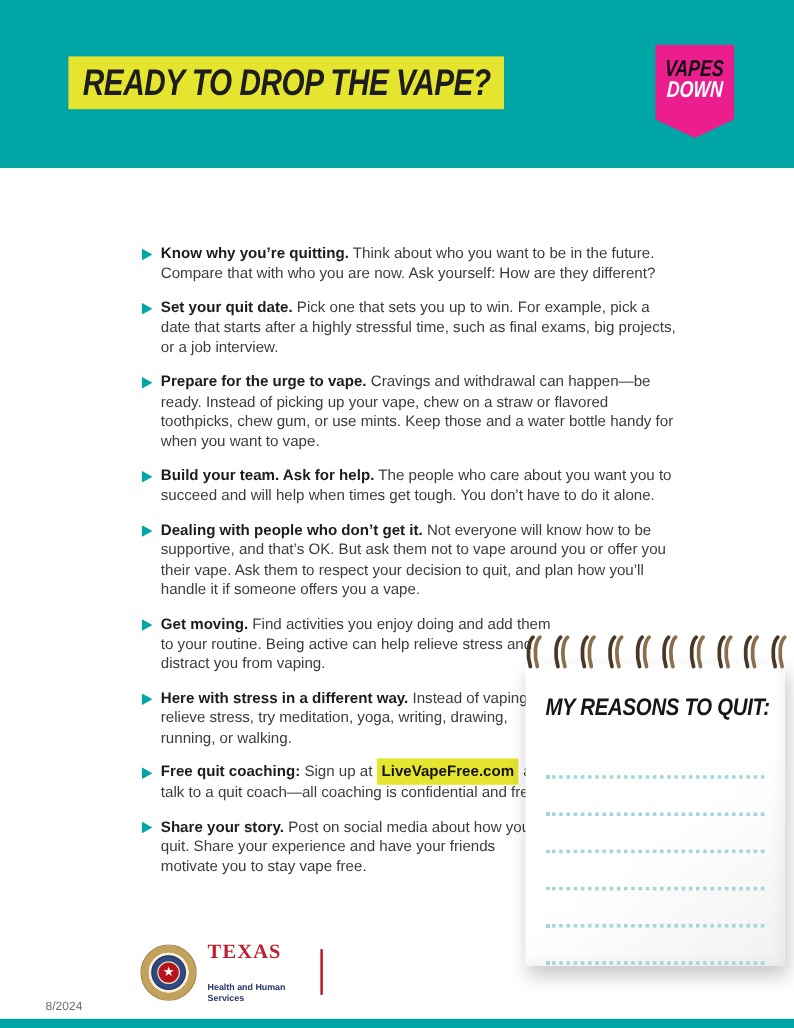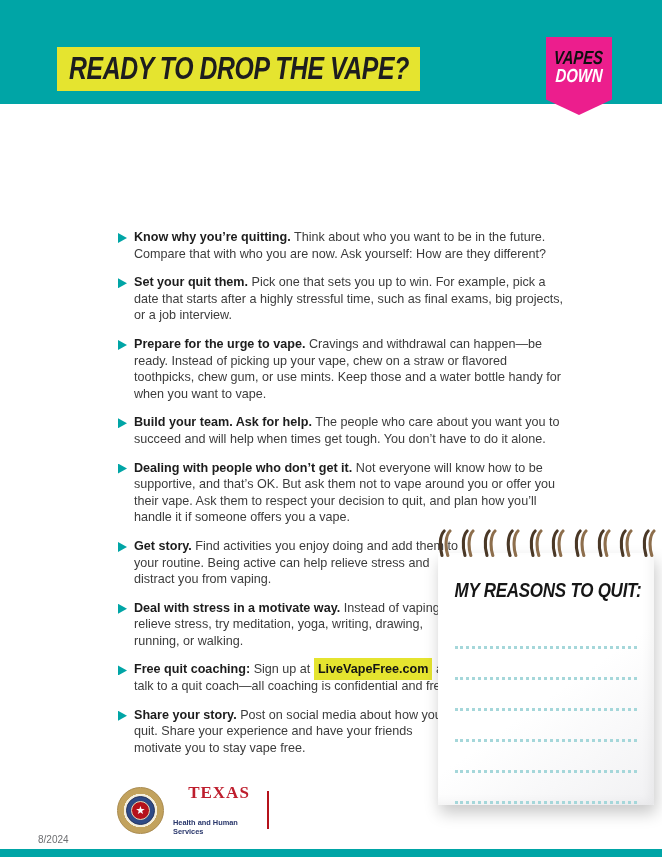--- a/index.html
+++ b/index.html
@@ -9,21 +9,21 @@
     width: 662px; height: 857px;
     background: #ffffff;
     overflow: hidden;
     font-family: "Liberation Sans", sans-serif;
     margin: 0 auto;
   }
 
   
   .header {
     position: absolute; top: 0; left: 0;
-    width: 662px; height: 104px;
+    width: 662px; height: 140px;
     background: #00A5A6;
   }
   .title-box {
     position: absolute; left: 57px; top: 47px;
     width: 363px; height: 44px;
     background: #E5E42F;
     display: flex; align-items: center;
   }
   .title-box h1 {
     font-size: 31px; font-weight: 700; font-style: italic;
@@ -50,21 +50,21 @@
   
   .intro {
     position: absolute; left: 118px; top: 166px;
     font-style: italic; color: #3a3a3a;
     font-size: 16.5px; line-height: 20px; letter-spacing: 0.1px;
   }
   .intro div { white-space: nowrap; }
 
   
   .steps {
-    position: absolute; left: 118px; top: 229px;
+    position: absolute; left: 118px; top: 203px;
     width: 450px; list-style: none;
   }
   .step {
     position: relative;
     padding-left: 16px;
     margin-bottom: 12px;
     font-size: 12.6px; line-height: 16.6px; color: #3c3c3c;
     width: 450px;
   }
   .step.narrow { width: 342px; }
@@ -126,21 +126,21 @@
   .seal .core {
     width: 19px; height: 19px; border-radius: 50%;
     background: #b5121b; border: 1.5px solid #e8dbb5;
     display: flex; align-items: center; justify-content: center;
     color: #ffffff; font-size: 11px; line-height: 11px;
   }
   .hhs-words { margin-left: 9px; width: 92px; }
   .hhs-words .texas {
     font-family: "Liberation Serif", serif;
     font-weight: 700; font-size: 17px; letter-spacing: 1px;
-    color: #BE1E2D; line-height: 17px; text-align: center;
+    color: #BE1E2D; line-height: 17px;
   }
   .hhs-words .sub {
     font-weight: 700; font-size: 7.4px; line-height: 8.6px;
     color: #28366B; width: 66px; margin-top: 18px;
   }
   .divider {
     width: 2px; height: 38px; background: #b5121b;
     margin: 0 10px 0 2px; flex: 0 0 auto;
   }
   .dshs {
@@ -182,46 +182,46 @@
 
 
   <ul class="steps">
     <li class="step">
       <span class="tri"></span>
       <strong>Know why you’re quitting.</strong>
       <span>Think about who you want to be in the future. Compare that with who you are now. Ask yourself: How are they different?</span>
     </li>
     <li class="step">
       <span class="tri"></span>
-      <strong>Set your quit them.</strong>
+      <strong>Set your quit date.</strong>
       <span>Pick one that sets you up to win. For example, pick a date that starts after a highly stressful time, such as final exams, big projects, or a job interview.</span>
     </li>
     <li class="step">
       <span class="tri"></span>
       <strong>Prepare for the urge to vape.</strong>
       <span>Cravings and withdrawal can happen—be ready. Instead of picking up your vape, chew on a straw or flavored toothpicks, chew gum, or use mints. Keep those and a water bottle handy for when you want to vape.</span>
     </li>
     <li class="step">
       <span class="tri"></span>
       <strong>Build your team. Ask for help.</strong>
       <span>The people who care about you want you to succeed and will help when times get tough. You don’t have to do it alone.</span>
     </li>
     <li class="step">
       <span class="tri"></span>
       <strong>Dealing with people who don’t get it.</strong>
       <span>Not everyone will know how to be supportive, and that’s OK. But ask them not to vape around you or offer you their vape. Ask them to respect your decision to quit, and plan how you’ll handle it if someone offers you a vape.</span>
     </li>
     <li class="step narrow">
       <span class="tri"></span>
-      <strong>Get story.</strong>
+      <strong>Get moving.</strong>
       <span>Find activities you enjoy doing and add them to your routine. Being active can help relieve stress and distract you from vaping.</span>
     </li>
     <li class="step narrow">
       <span class="tri"></span>
-      <strong>Deal with stress in a motivate way.</strong>
+      <strong>Here with stress in a different way.</strong>
       <span>Instead of vaping to relieve stress, try meditation, yoga, writing, drawing, running, or walking.</span>
     </li>
     <li class="step narrow">
       <span class="tri"></span>
       <strong>Free quit coaching:</strong>
       <span>Sign up at</span>
       <span class="hl">LiveVapeFree.com</span>
       <span>and talk to a quit coach—all coaching is confidential and free.</span>
     </li>
     <li class="step narrow">

